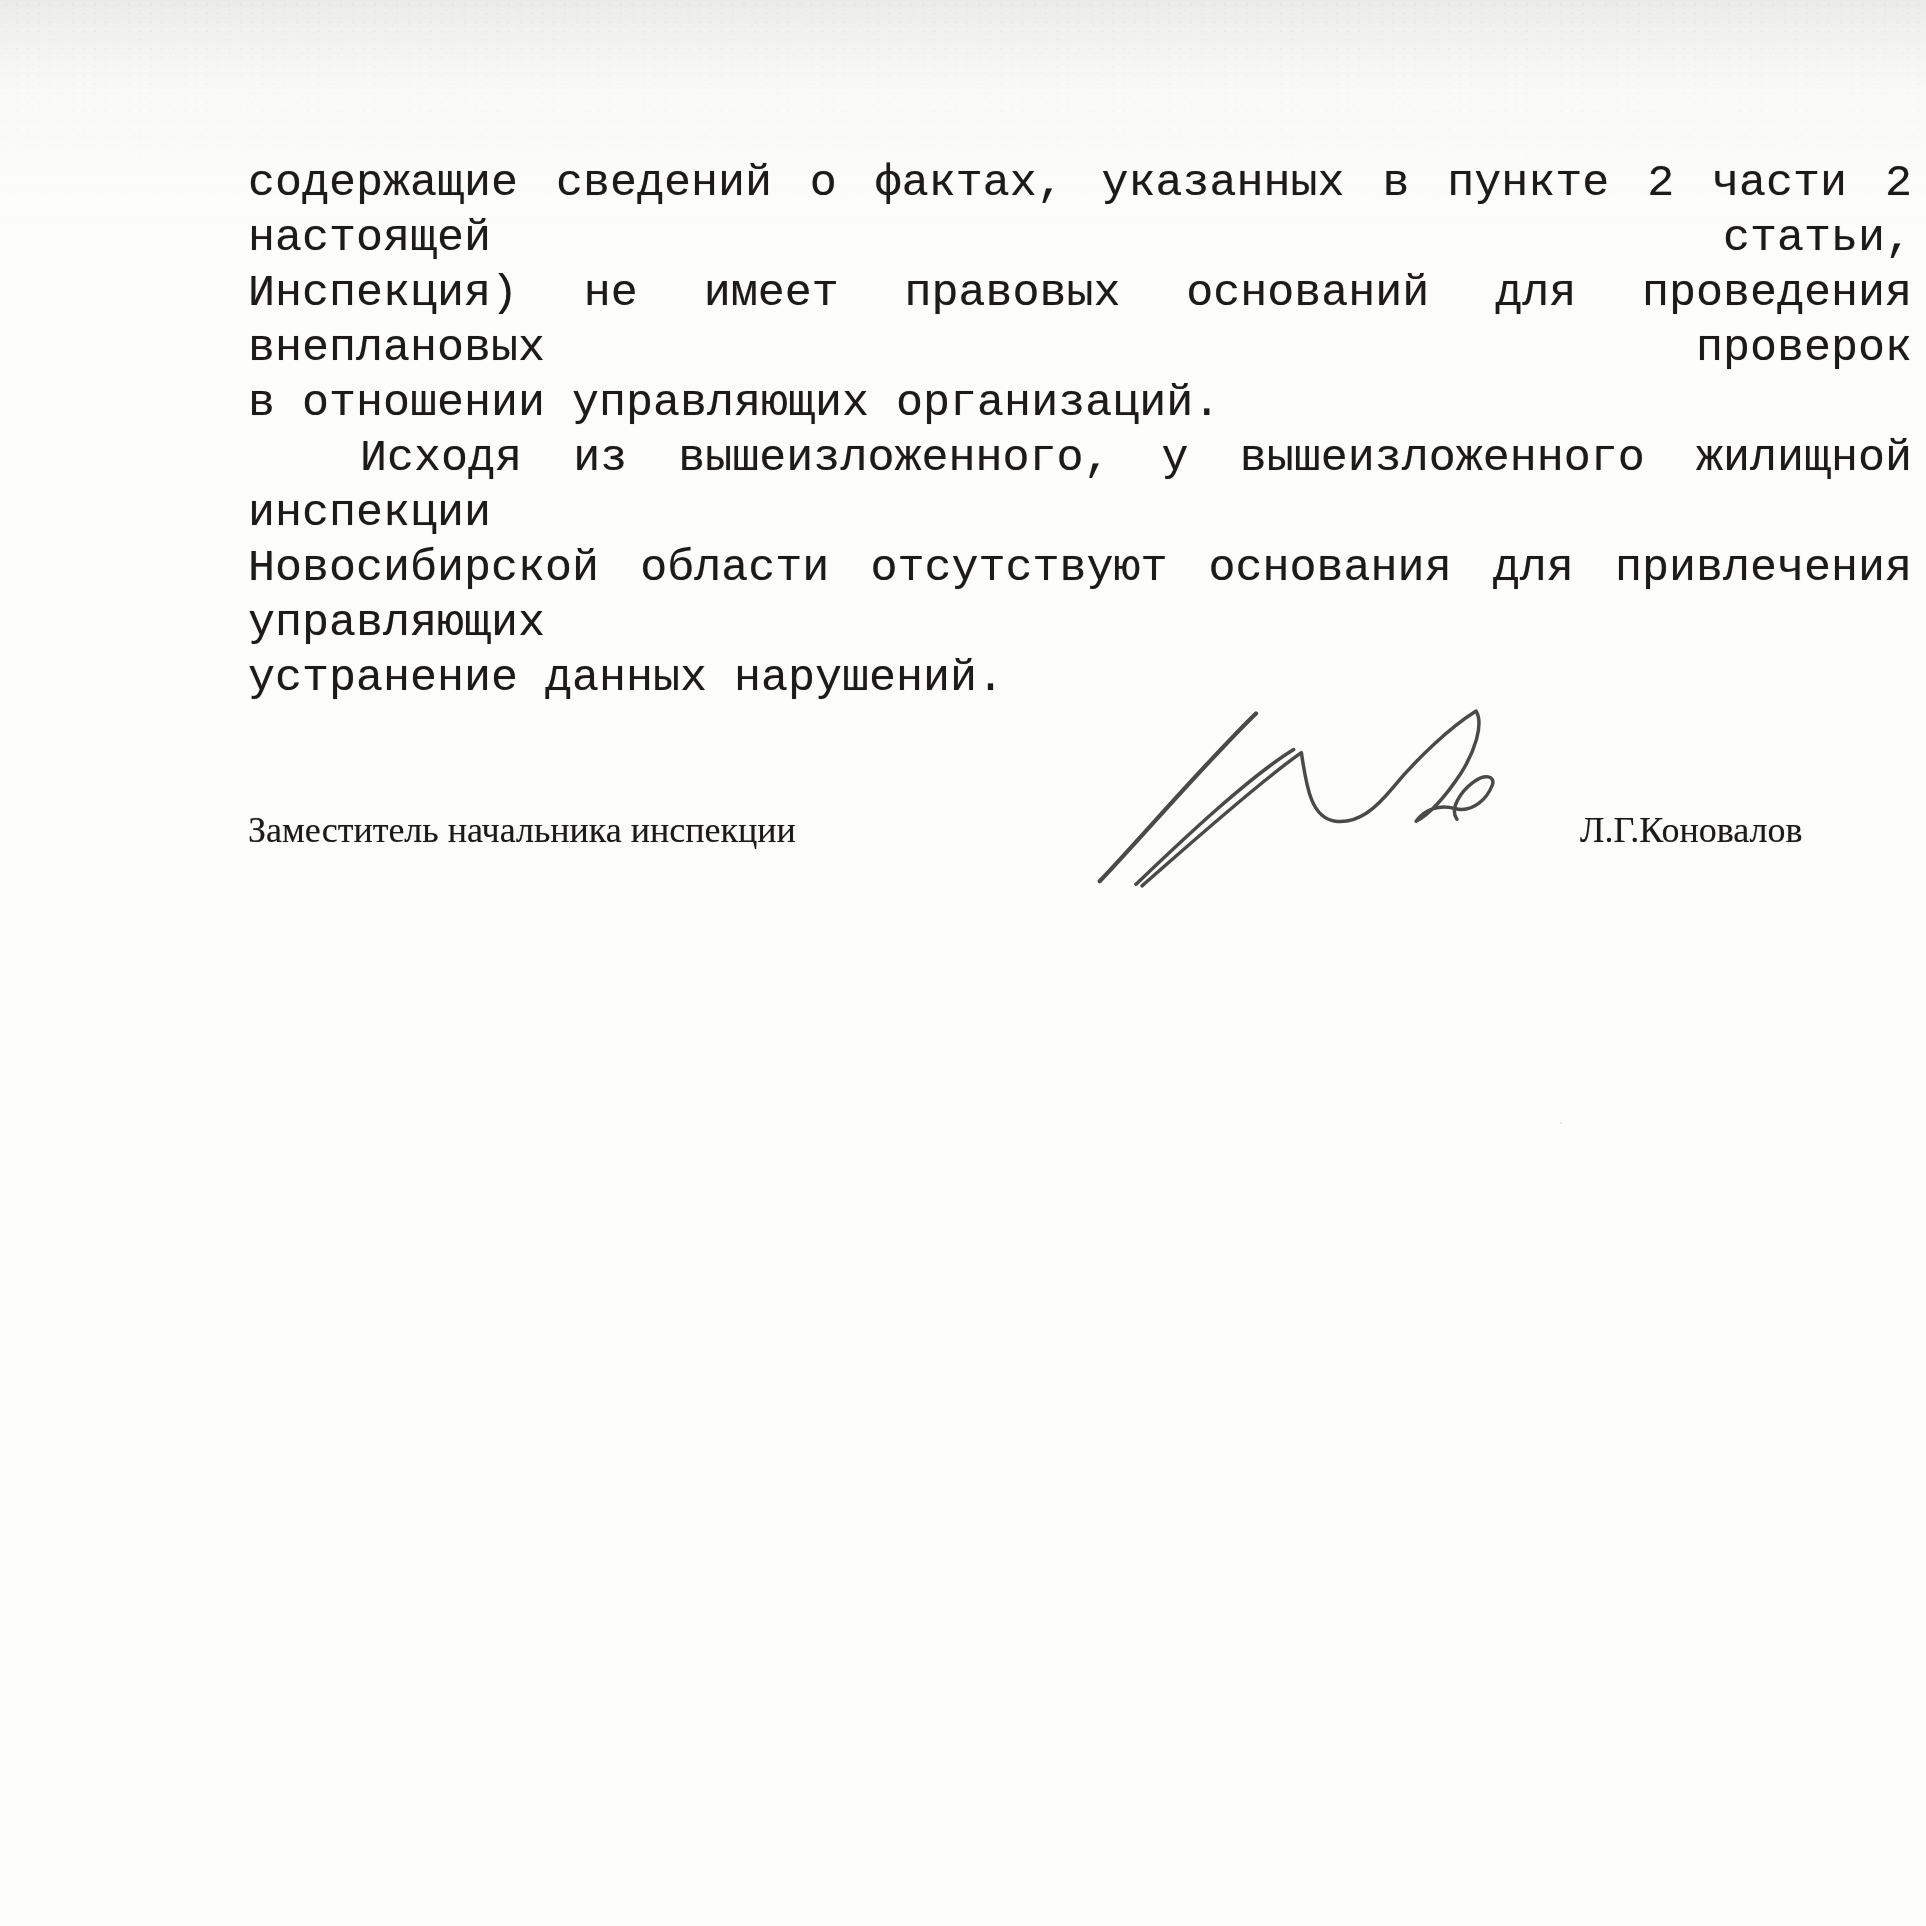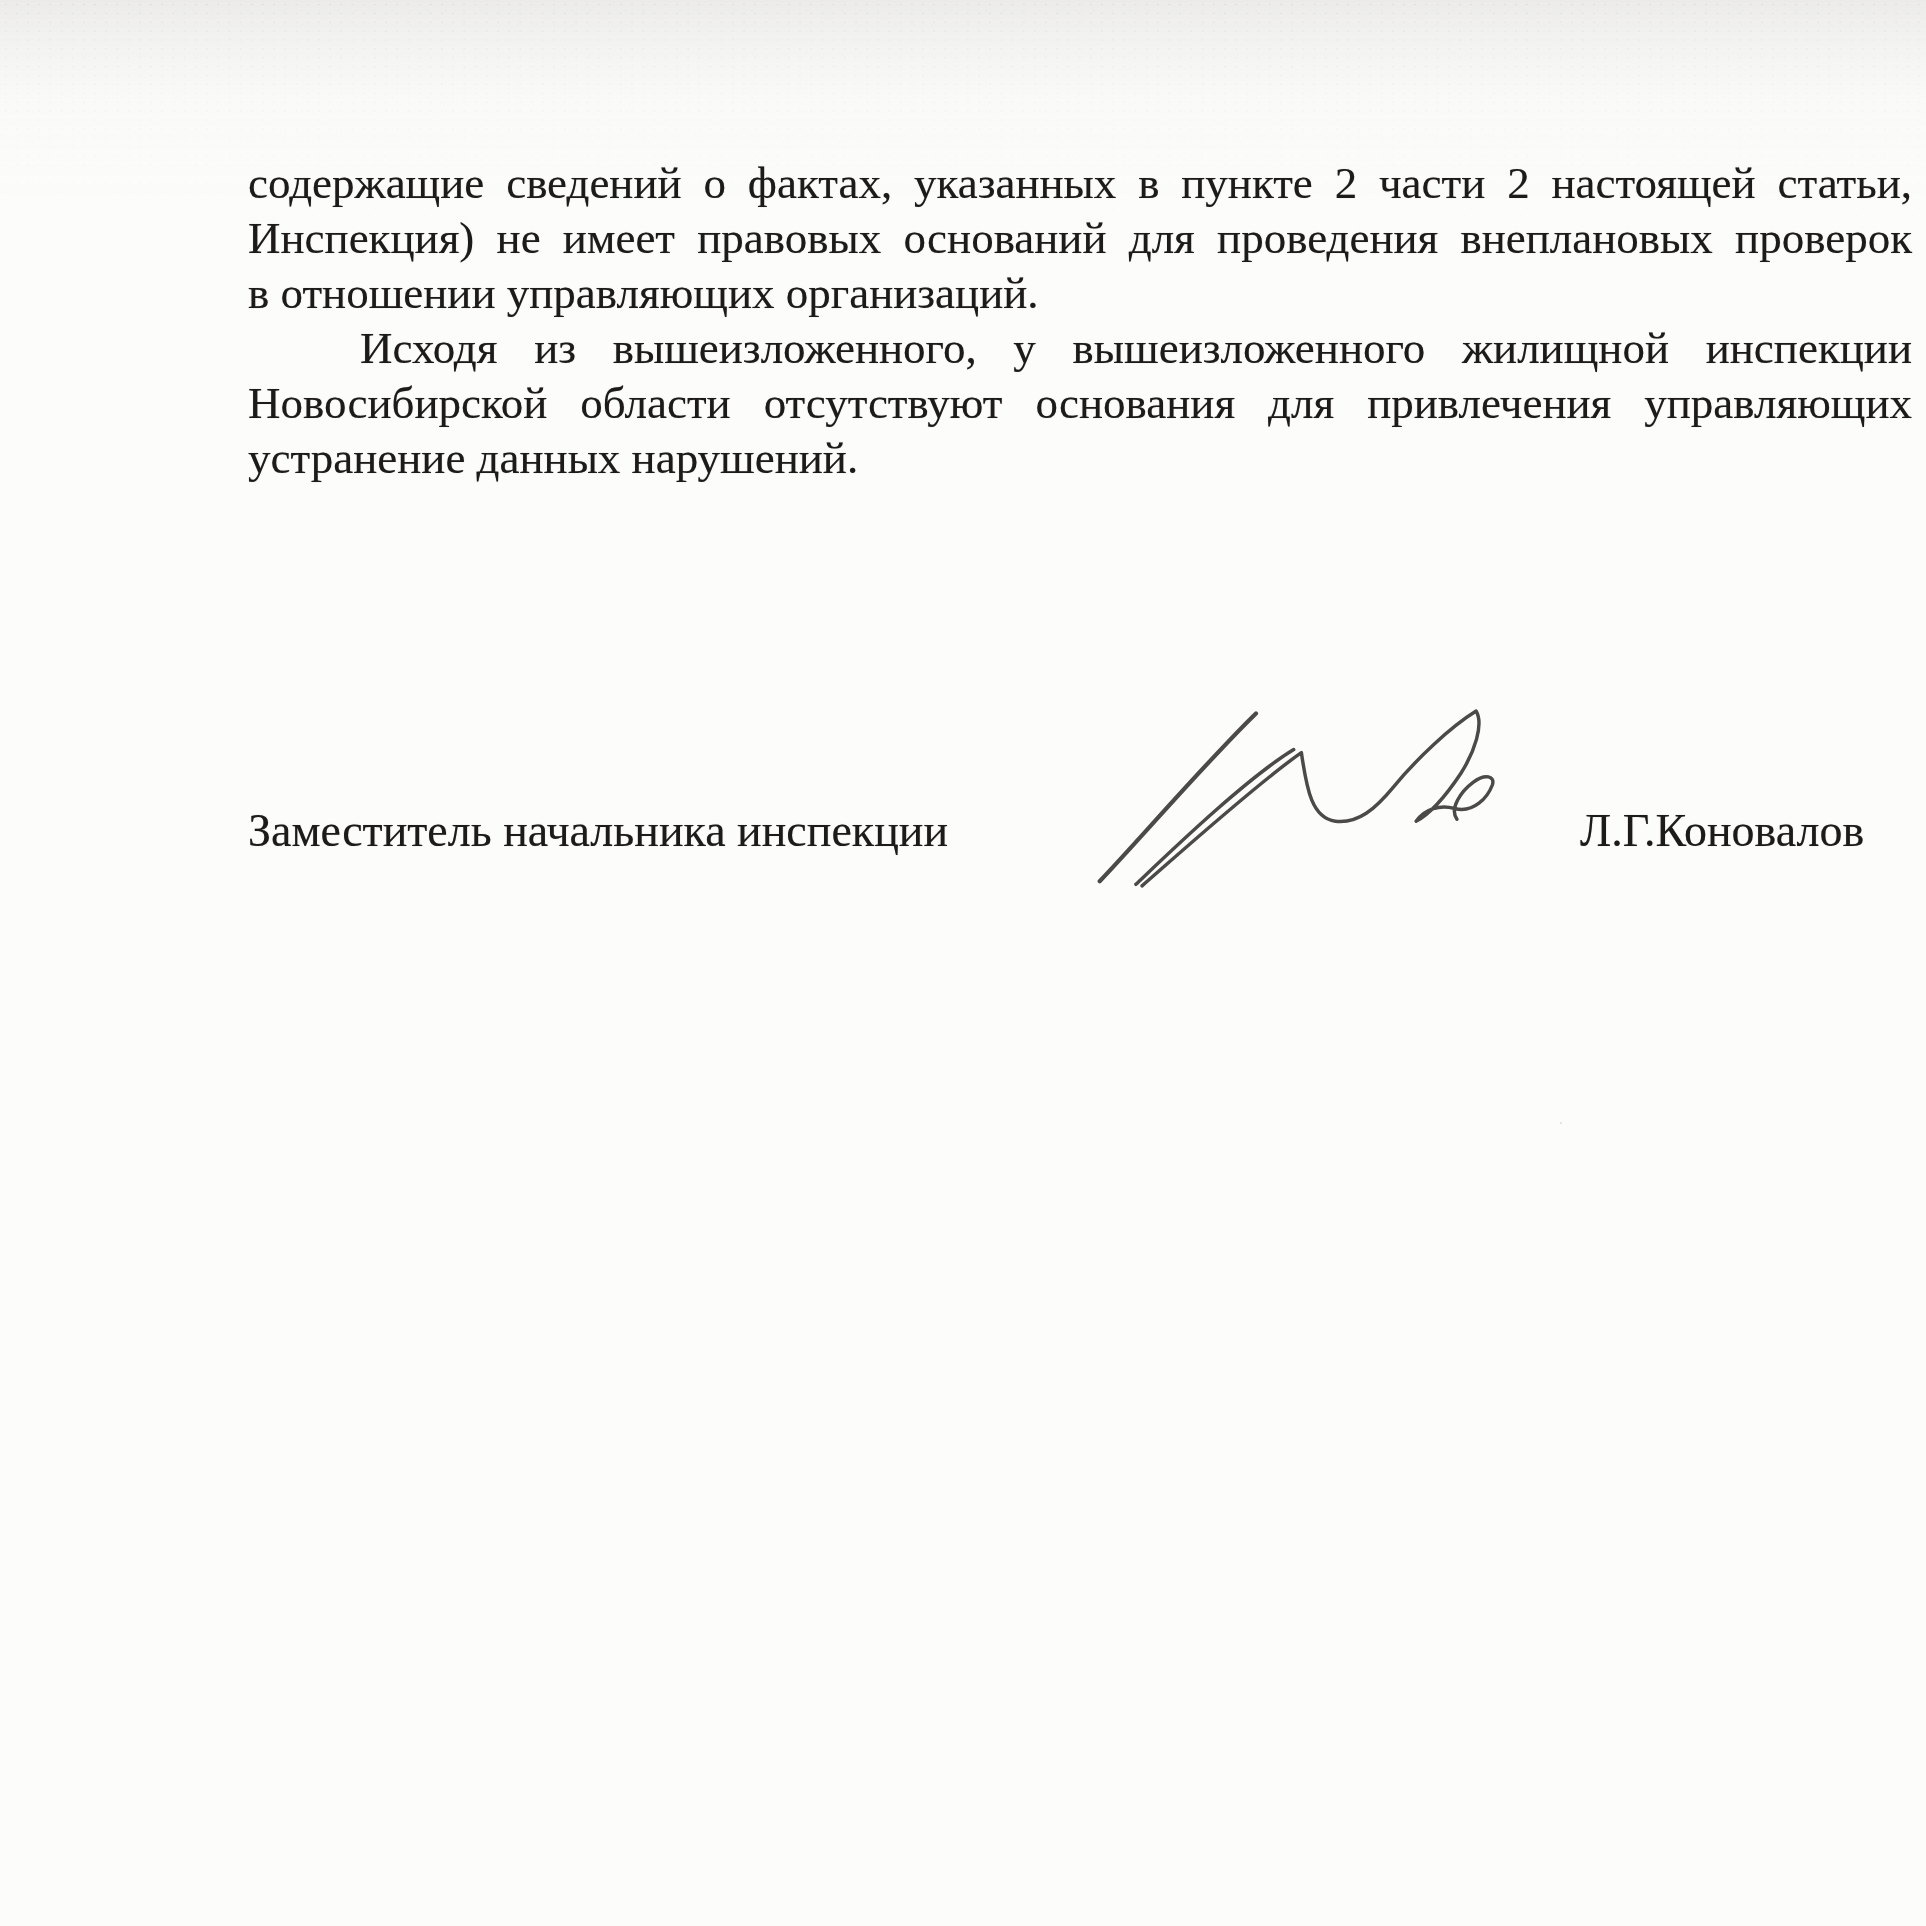--- a/index.html
+++ b/index.html
@@ -33,30 +33,31 @@
 
   
   .doc-text {
     position: absolute;
     left: 248px;
     top: 156px;
     width: 1664px;
     font-size: 45px;
     line-height: 55px;
     text-shadow: 0 0 0.8px rgba(25,23,20,0.45);
+    font-family: Liberation Mono, monospace;
   }
   .line { text-align: justify; text-align-last: left; }
   .line.j { text-align-last: justify; }
   .line.indent { text-indent: 112px; }
 
   
   .sign-label, .sign-name {
     position: absolute;
     top: 803px;
-    font-size: 46px;
+    font-size: 36px;
     line-height: 55px;
     white-space: nowrap;
     text-shadow: 0 0 0.8px rgba(25,23,20,0.45);
     text-align: center;
   }
   .sign-label { left: 248px; }
   .sign-name  { left: 1580px; }
 
   .sig-svg { position: absolute; }
   .sig-top { left: 1082px; top: 691px; }

